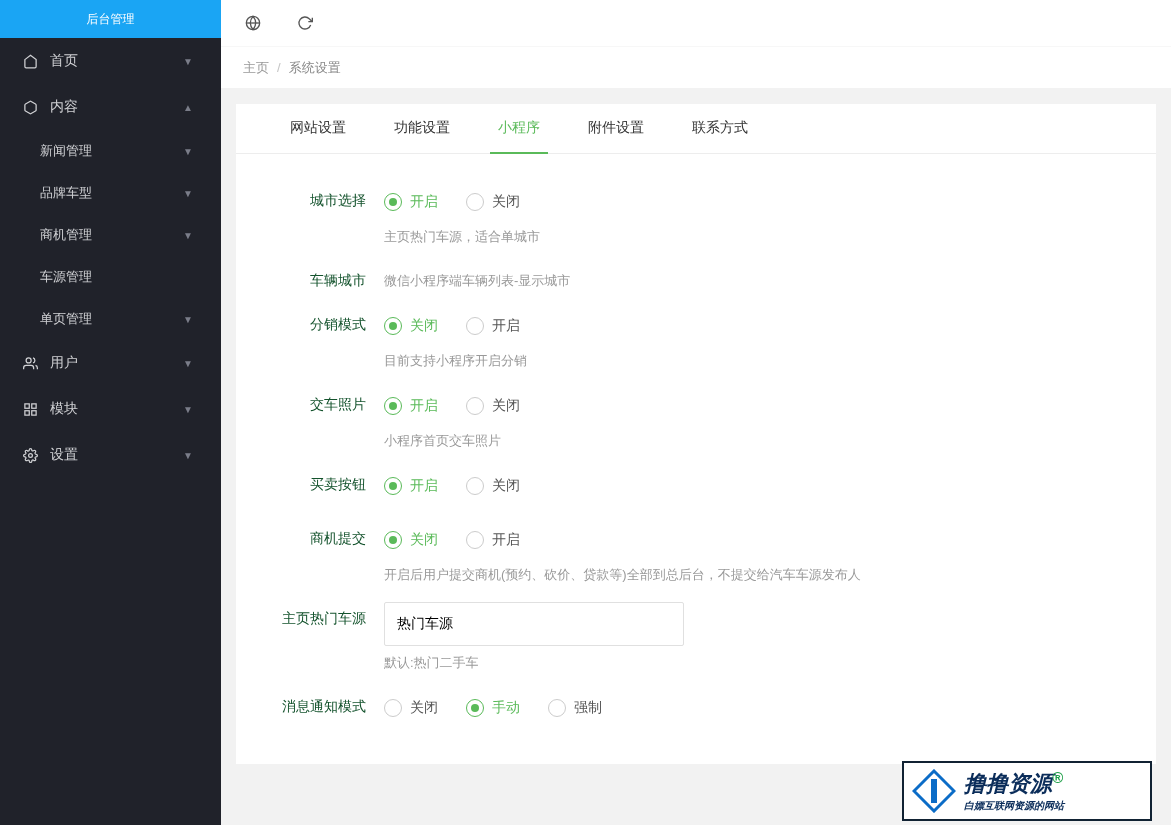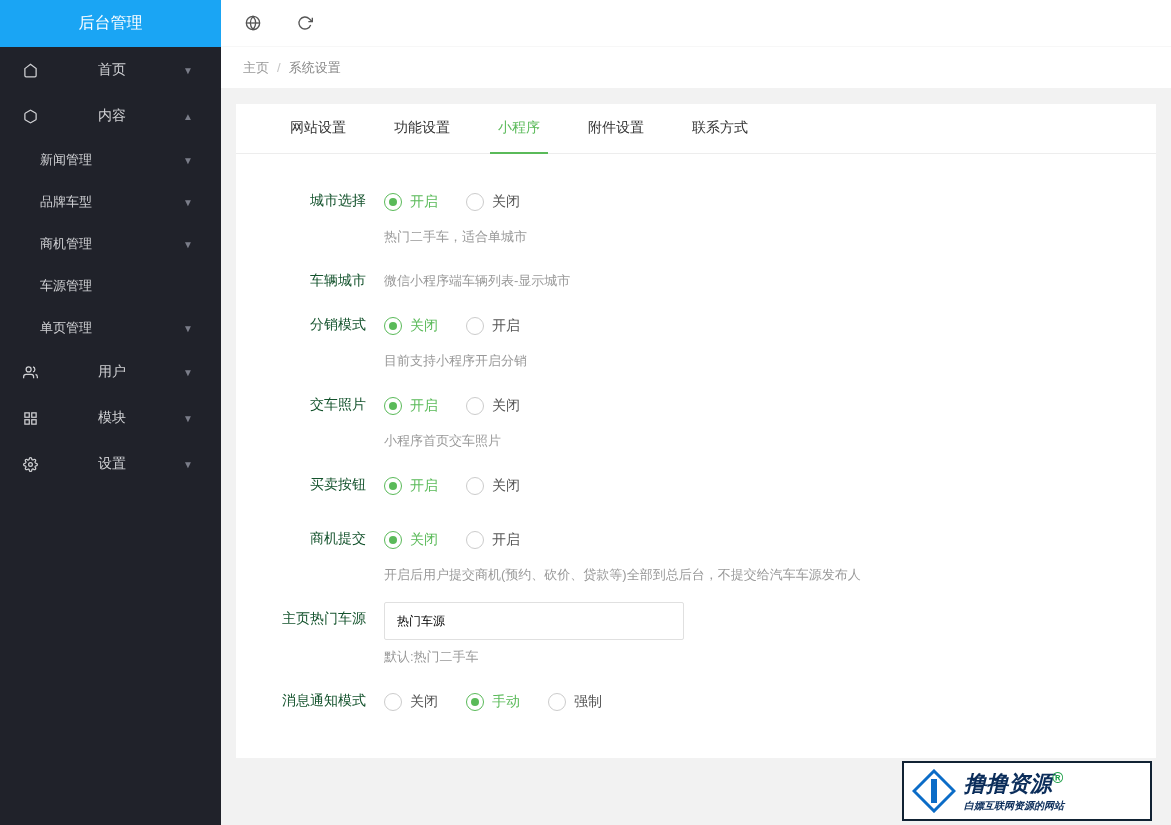--- a/index.html
+++ b/index.html
@@ -1,21 +1,21 @@
 <!DOCTYPE html>
 <html><head>
   <meta charset="utf-8">
   <style>
     * { margin: 0; padding: 0; box-sizing: border-box; }
     body { font-family: -apple-system, "Microsoft YaHei", sans-serif; font-size: 14px; color: #333; background: #fff; width: 1171px; height: 825px; overflow: hidden; }
     .layout { display: flex; height: 100%; }
     .sidebar { width: 221px; background: #20222a; color: #d0d1d4; display: flex; flex-direction: column; }
-    .brand { height: 47px; background: #1aa5f4; color: #fff; display: flex; align-items: center; justify-content: center; font-size: 16px; }
+    .brand { height: 38px; background: #1aa5f4; color: #fff; display: flex; align-items: center; justify-content: center; font-size: 12px; }
     .nav { flex: 1; overflow-y: auto; }
-    .nav-item { display: flex; align-items: center; height: 46px; padding: 0 28px 0 22px; cursor: pointer; color: #d0d1d4; font-size: 14px; gap: 48px; }
+    .nav-item { display: flex; align-items: center; height: 46px; padding: 0 28px 0 22px; cursor: pointer; color: #d0d1d4; font-size: 14px; }
     .nav-item .icon { width: 16px; height: 16px; margin-right: 12px; display: inline-flex; align-items: center; justify-content: center; }
     .nav-item .chev { margin-left: auto; font-size: 10px; color: #7a7d89; }
     .nav-sub { background: #20222a; }
     .nav-sub .nav-item { padding-left: 40px; height: 42px; font-size: 13px; }
     .main { flex: 1; display: flex; flex-direction: column; background: #f2f2f2; }
     .topbar { height: 47px; background: #fff; display: flex; align-items: center; padding: 0 20px; border-bottom: 1px solid #f7f7f7; }
     .topbar .tb-icon { width: 24px; height: 24px; margin-right: 28px; color: #555; cursor: pointer; display: inline-flex; align-items: center; justify-content: center; }
     .breadcrumb { height: 42px; background: #fff; display: flex; align-items: center; padding: 0 22px; font-size: 13px; color: #888; border-bottom: 1px solid #f2f2f2; }
     .breadcrumb a { color: #999; text-decoration: none; }
     .breadcrumb .sep { margin: 0 8px; color: #c4c4c4; }
@@ -29,21 +29,21 @@
     .form-label { width: 108px; text-align: right; padding-right: 18px; padding-top: 8px; font-size: 14px; color: #14532d; flex-shrink: 0; }
     .form-control { flex: 1; }
     .radio-group { display: flex; align-items: center; height: 36px; }
     .radio { display: flex; align-items: center; margin-right: 28px; cursor: pointer; }
     .radio-circle { width: 18px; height: 18px; border: 1px solid #ccc; border-radius: 50%; margin-right: 8px; display: flex; align-items: center; justify-content: center; }
     .radio.checked .radio-circle { border-color: #5aba59; }
     .radio.checked .radio-circle::after { content: ''; width: 8px; height: 8px; background: #5aba59; border-radius: 50%; }
     .radio.checked .radio-label { color: #5aba59; }
     .radio-label { font-size: 14px; color: #555; }
     .help { margin-top: 8px; font-size: 13px; color: #999; }
-    .text-input { width: 300px; height: 38px; border: 1px solid #e0e0e0; border-radius: 2px; padding: 0 12px; font-size: 12px; outline: none; }
+    .text-input { width: 300px; height: 44px; border: 1px solid #e0e0e0; border-radius: 2px; padding: 0 12px; font-size: 14px; outline: none; }
     .watermark { position: fixed; right: 19px; bottom: 4px; width: 250px; height: 60px; border: 2px solid #123; background: #fff; display: flex; align-items: center; padding: 4px 8px; }
     .watermark .wm-ico { width: 44px; height: 44px; margin-right: 8px; }
     .watermark .wm-txt { display: flex; flex-direction: column; }
     .watermark .wm-big { font-size: 22px; font-weight: bold; font-style: italic; color: #0b2d5a; }
     .watermark .wm-small { font-size: 10px; font-weight: bold; font-style: italic; color: #0b2d5a; text-align: center; }
     .watermark .reg { color: #1d9f47; font-size: 15px; vertical-align: super; }
     svg { display: block; }
   </style>
 </head>
 <body>
@@ -166,21 +166,21 @@
               <div class="radio-group">
                 <div class="radio checked">
                     <span class="radio-circle"></span>
                     <span class="radio-label">开启</span>
                   </div>
                 <div class="radio">
                     <span class="radio-circle"></span>
                     <span class="radio-label">关闭</span>
                   </div>
               </div>
-              <div class="help">热门二手车，适合单城市</div>
+              <div class="help">主页热门车源，适合单城市</div>
             </div>
           </div>
 
           <div class="form-row">
             <div class="form-label">车辆城市</div>
             <div class="form-control">
               <div class="help">微信小程序端车辆列表-显示城市</div>
             </div>
           </div>
 

